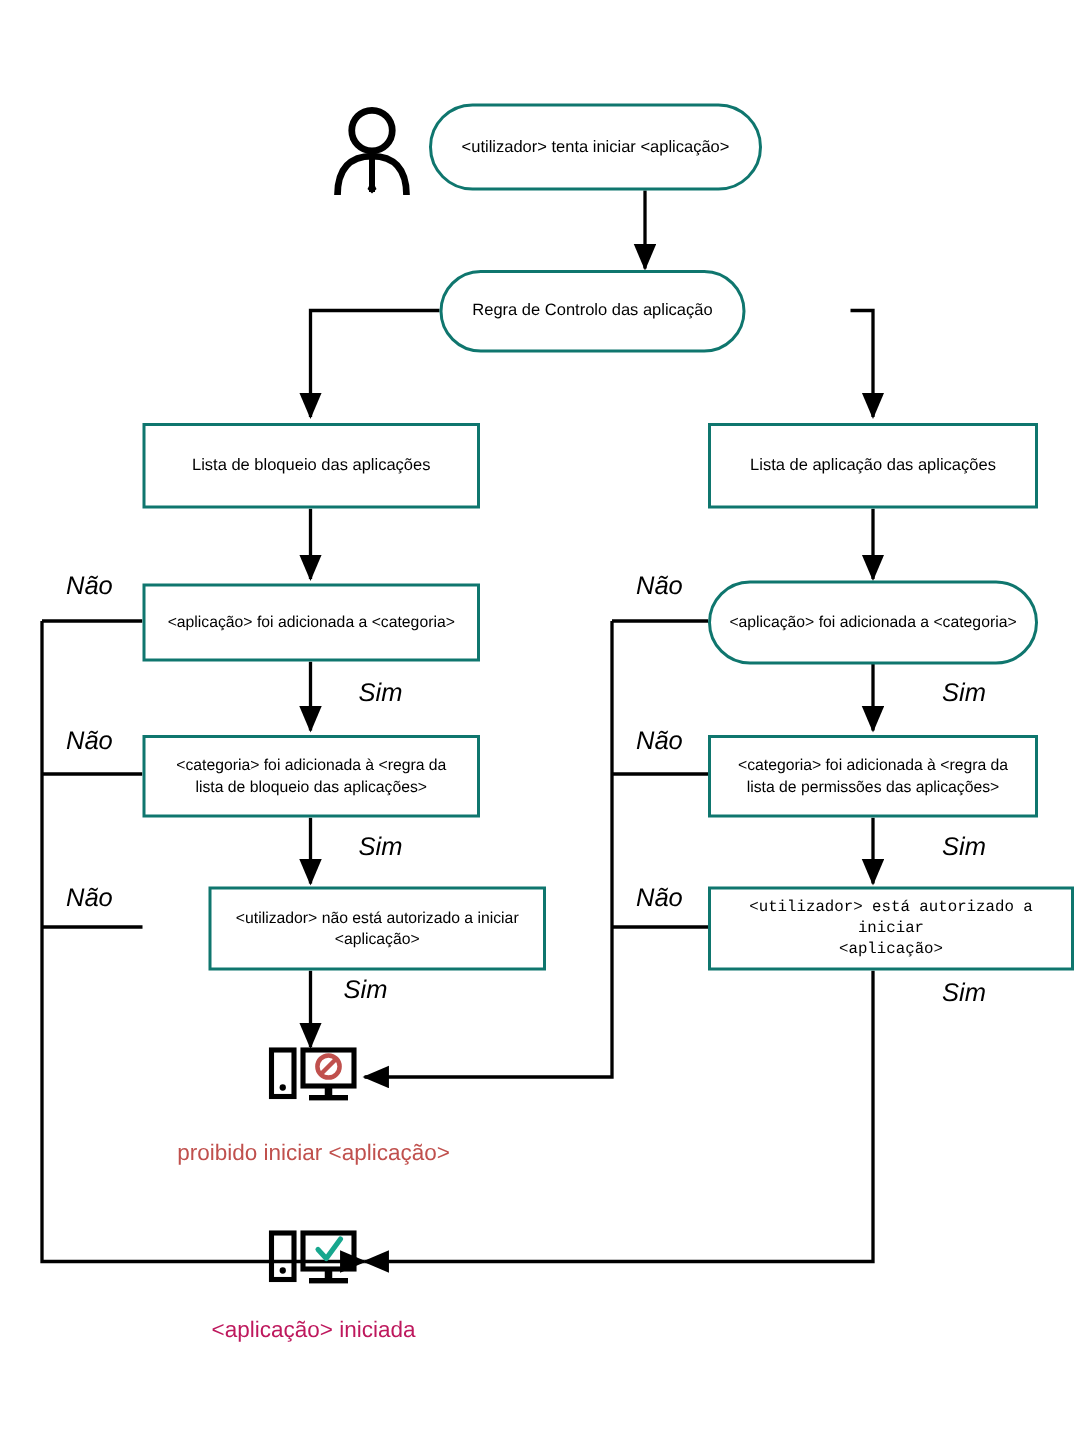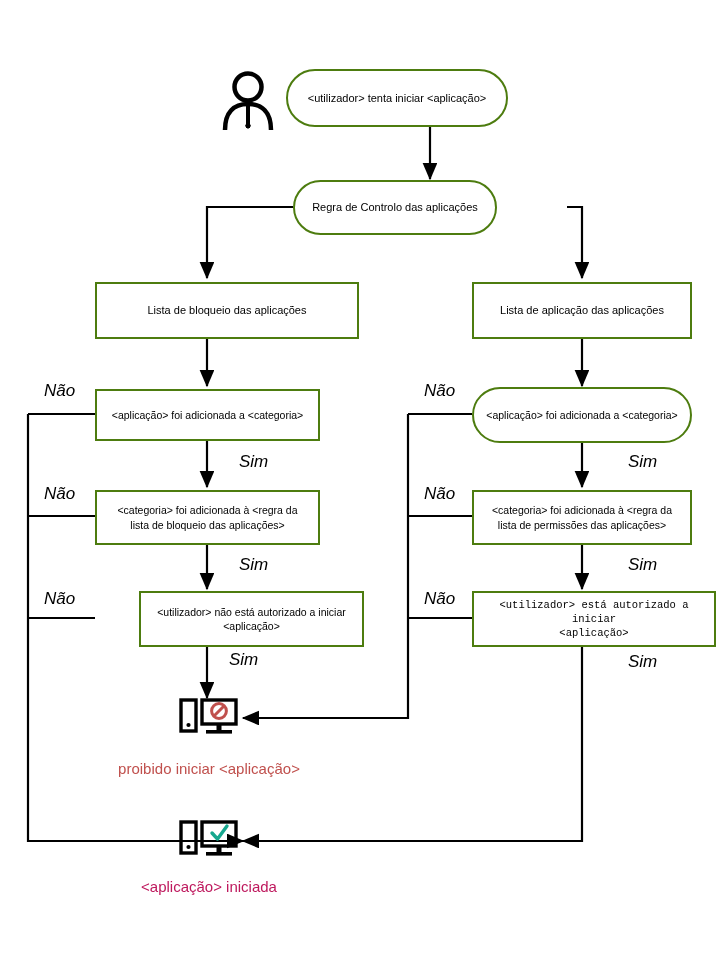--- a/index.html
+++ b/index.html
@@ -8,21 +8,21 @@
     background:#ffffff;
     font-family:"Liberation Sans", sans-serif;
     overflow:hidden;
   }
   #stage{position:relative;width:720px;height:960px;}
   svg#wires{position:absolute;left:0;top:0;width:720px;height:960px;}
 
   .node{
     position:absolute;
     box-sizing:border-box;
-    border:2px solid #4d7c0f;
+    border:2px solid #0f766e;
     background:#fff;
     display:flex;align-items:center;justify-content:center;
     text-align:center;
     color:#000;
     line-height:1.35;
   }
   .node.rect{border-radius:0;}
   .node.stadium{border-radius:999px;}
   .node .txt{padding:0 8px;display:block;}
 
@@ -92,24 +92,24 @@
     <path d="M6,62 C6,44 15,36 29,36 C43,36 52,44 52,62" fill="none" stroke="#000" stroke-width="4.5"></path>
     <path d="M29,36 L29,60" stroke="#000" stroke-width="4" fill="none"></path>
     <path d="M29,52 L26,58 L29,61 L32,58 Z" fill="#000"></path>
   </svg>
 
   <div class="node stadium" style="left:286px;top:69px;width:222px;height:58px;font-size:11px;">
     <span class="txt">&lt;utilizador&gt; tenta iniciar &lt;aplicação&gt;</span>
   </div>
 
   <div class="node stadium" style="left:293px;top:180px;width:204px;height:55px;font-size:11px;">
-    <span class="txt">Regra de Controlo das aplicações</span>
+    <span class="txt">Regra de Controlo das aplicação</span>
   </div>
 
-  <div class="node rect" style="left:95px;top:282px;width:264px;height:57px;font-size:11px;">
+  <div class="node rect" style="left:95px;top:282px;width:225px;height:57px;font-size:11px;">
     <span class="txt">Lista de bloqueio das aplicações</span>
   </div>
 
   <div class="node rect" style="left:472px;top:282px;width:220px;height:57px;font-size:11px;">
     <span class="txt">Lista de aplicação das aplicações</span>
   </div>
 
   <div class="node rect" style="left:95px;top:389px;width:225px;height:52px;font-size:10.5px;">
     <span class="txt">&lt;aplicação&gt; foi adicionada a &lt;categoria&gt;</span>
   </div>

